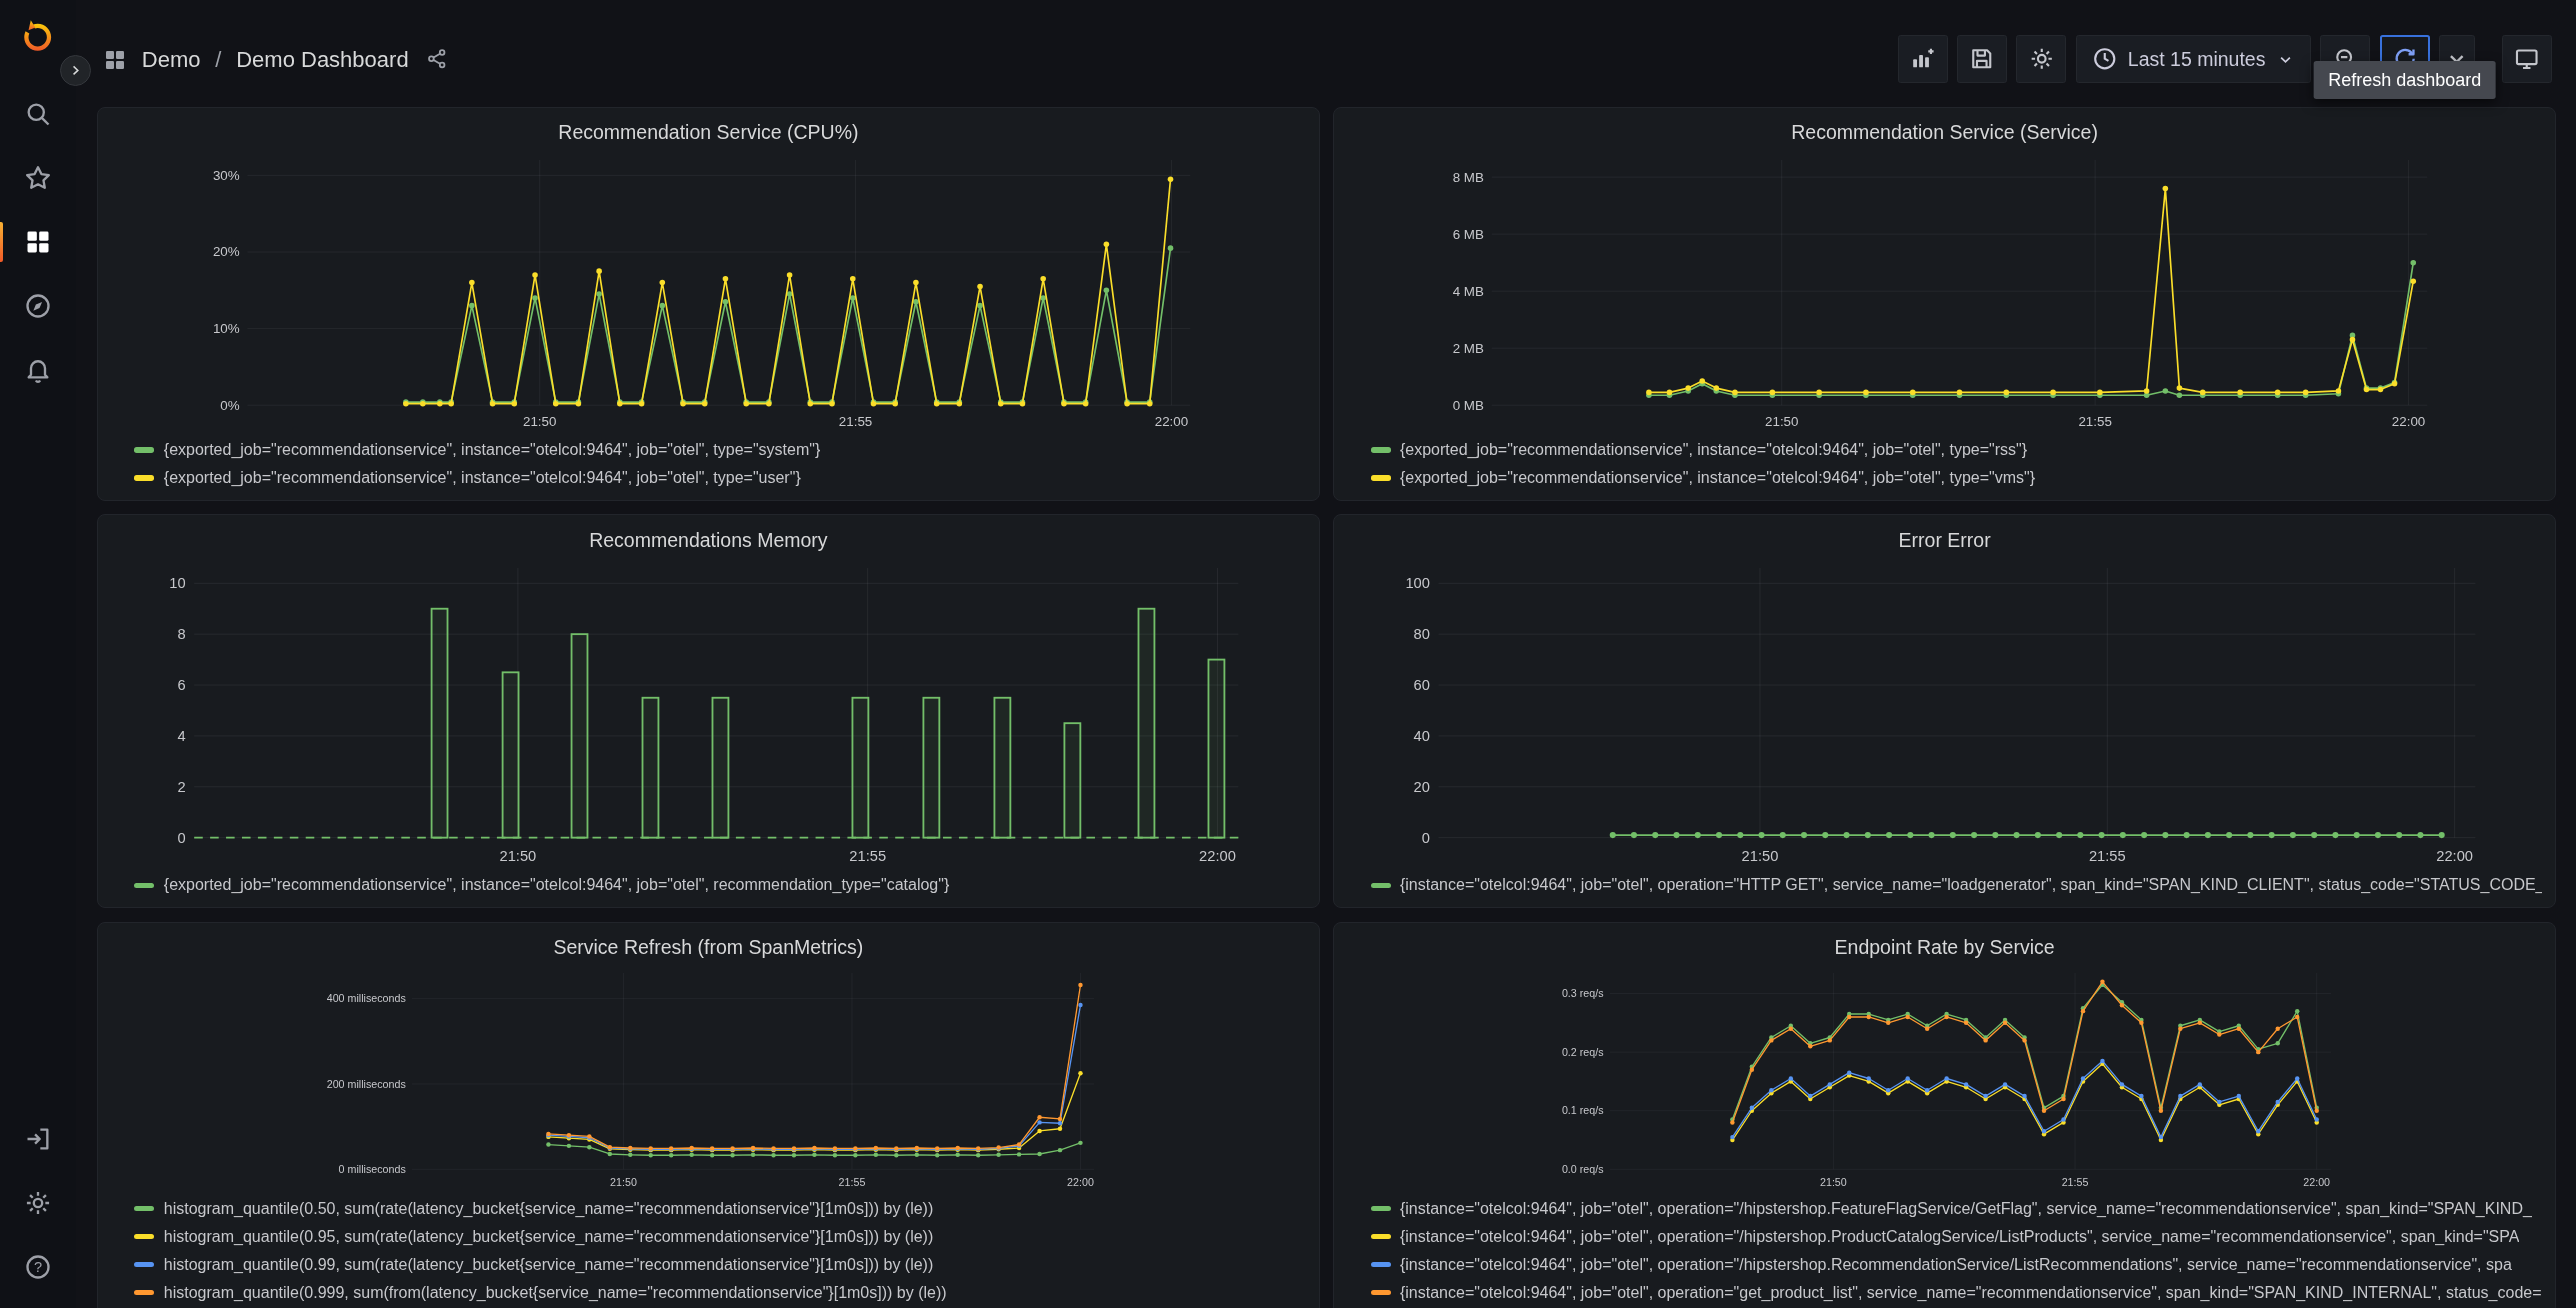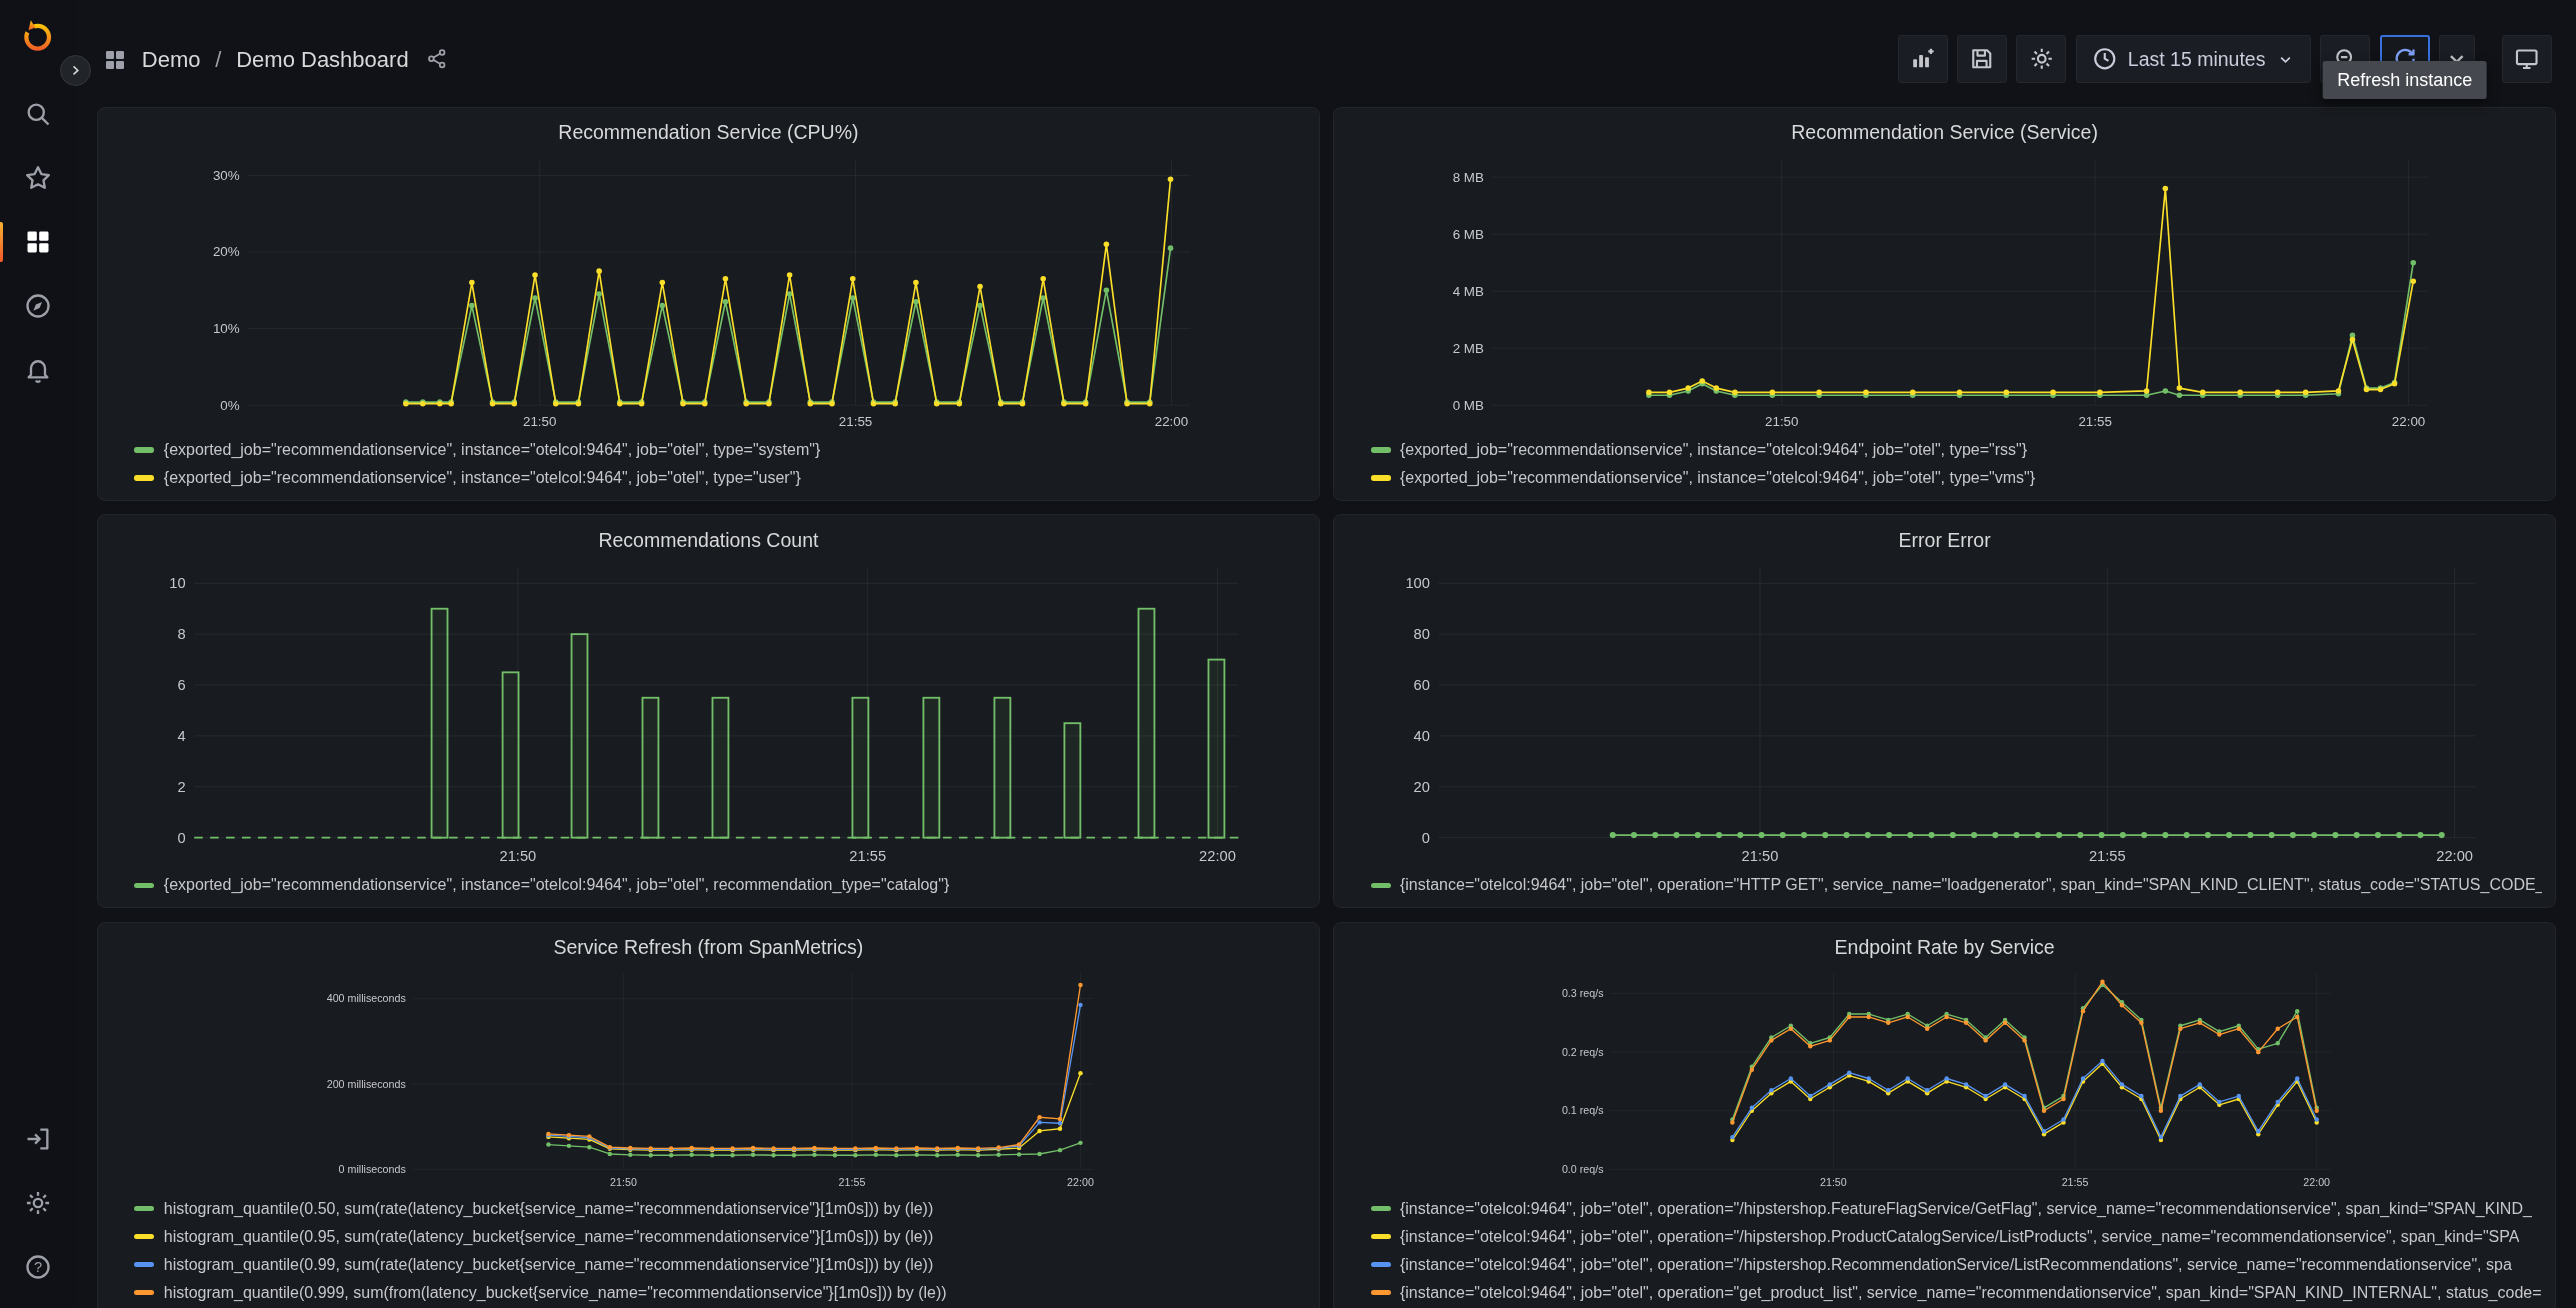--- a/index.html
+++ b/index.html
@@ -232,21 +232,21 @@
       </div>
       <div class="refresh-wrap">
         <div class="tool-btn refresh-btn">
           <span style="display:flex">
             <svg viewBox="0 0 24 24" fill="none" stroke="currentColor" stroke-width="2.2">
                 <path d="M19.2 7.5A8 8 0 1 0 20.4 12"></path>
                 <path d="M20.2 3.2v4.6h-4.6" stroke-linejoin="round"></path>
               </svg>
           </span>
         </div>
-        <div class="tooltip">Refresh instance</div>
+        <div class="tooltip">Refresh dashboard</div>
       </div>
       <div class="tool-btn caret-btn">
         <span style="display:flex">
           <svg viewBox="0 0 24 24" fill="none" stroke="currentColor" stroke-width="2.2" width="19" height="19">
               <path d="M6.5 9.5l5.5 5.5 5.5-5.5"></path>
             </svg>
         </span>
       </div>
       <div class="tool-btn tv-btn">
         <span style="display:flex">
@@ -452,21 +452,21 @@
             <span class="legend-marker" style="background: rgb(115, 191, 105);"></span>
             <span class="legend-label">{exported_job="recommendationservice", instance="otelcol:9464", job="otel", type="rss"}</span>
           </div>
           <div class="legend-row">
             <span class="legend-marker" style="background: rgb(250, 222, 42);"></span>
             <span class="legend-label">{exported_job="recommendationservice", instance="otelcol:9464", job="otel", type="vms"}</span>
           </div>
         </div>
     </section>
     <section class="panel">
-      <h2>Recommendations Count</h2>
+      <h2>Recommendations Memory</h2>
       <div class="chart-area">
           <svg viewBox="0 0 1779 504">
             <line x1="51" x2="1755" y1="458" y2="458" stroke="rgba(204,204,220,0.09)" stroke-width="1.5"></line>
             <text x="37" y="466" text-anchor="end" font-size="24" fill="#c7c8cc">0</text>
             <line x1="51" x2="1755" y1="374.9811320754717" y2="374.9811320754717" stroke="rgba(204,204,220,0.09)" stroke-width="1.5"></line>
             <text x="37" y="382.9811320754717" text-anchor="end" font-size="24" fill="#c7c8cc">2</text>
             <line x1="51" x2="1755" y1="291.9622641509434" y2="291.9622641509434" stroke="rgba(204,204,220,0.09)" stroke-width="1.5"></line>
             <text x="37" y="299.9622641509434" text-anchor="end" font-size="24" fill="#c7c8cc">4</text>
             <line x1="51" x2="1755" y1="208.9433962264151" y2="208.9433962264151" stroke="rgba(204,204,220,0.09)" stroke-width="1.5"></line>
             <text x="37" y="216.9433962264151" text-anchor="end" font-size="24" fill="#c7c8cc">6</text>

